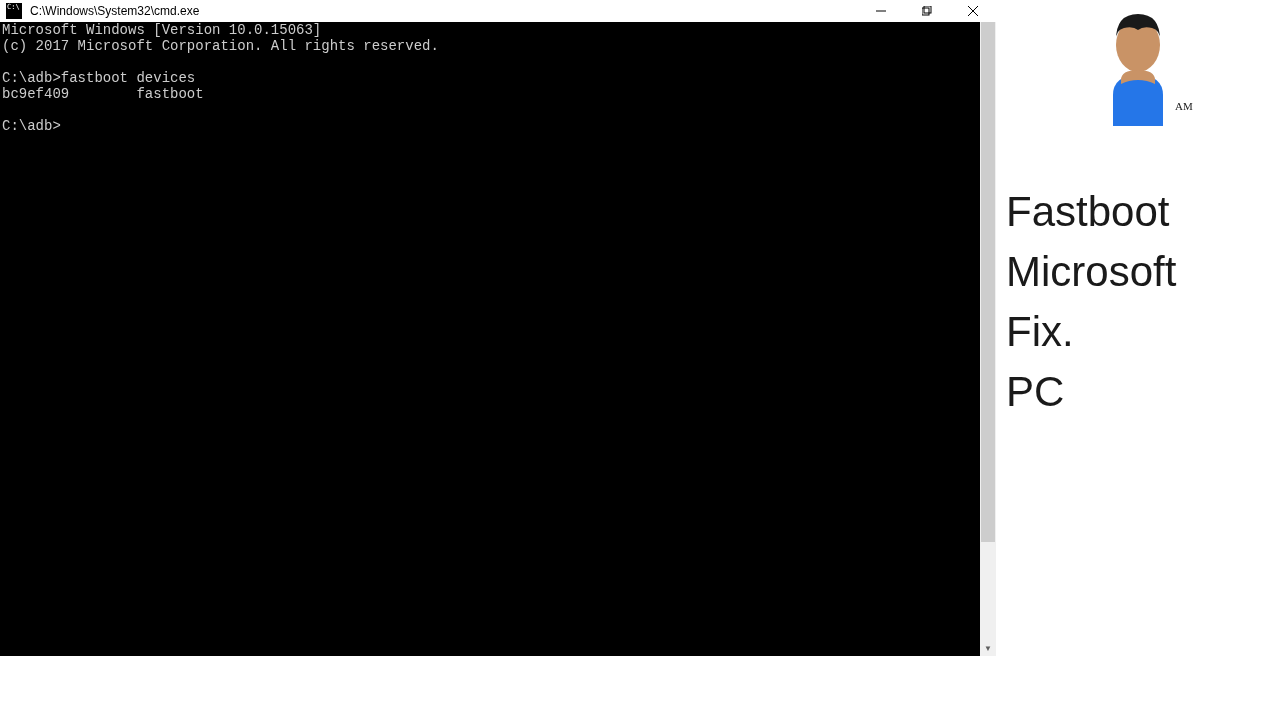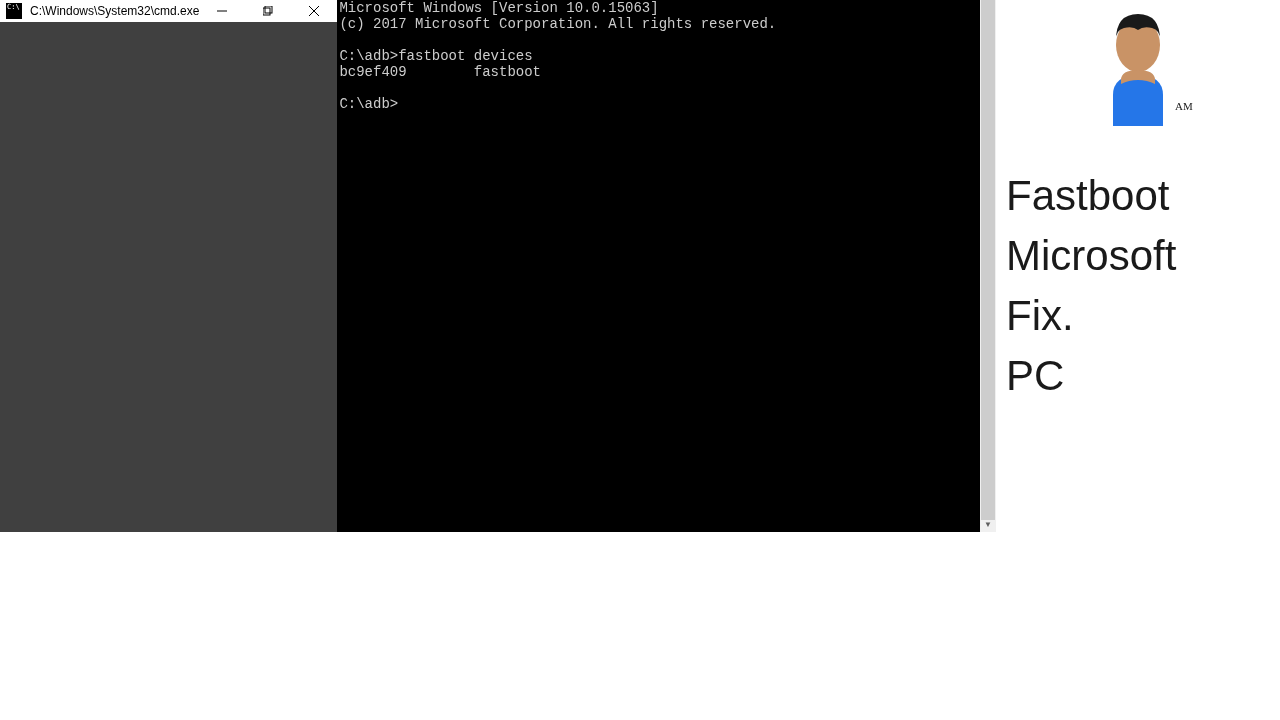--- a/index.html
+++ b/index.html
@@ -9,24 +9,24 @@
       background: #ffffff;
       font-family: "Segoe UI", Tahoma, sans-serif;
       overflow: hidden;
       position: relative;
     }
     .cmd-window {
       position: absolute;
       top: 0;
       left: 0;
       width: 996px;
-      height: 532px;
+      height: 656px;
       background: #404040;
       display: flex;
-      flex-direction: row;
+      flex-direction: column;
     }
     .titlebar {
       height: 22px;
       background: #ffffff;
       display: flex;
       align-items: center;
       border-bottom: 0;
     }
     .cmd-icon {
       width: 16px;
@@ -121,21 +121,21 @@
     }
     .avatar {
       width: 130px;
       height: 126px;
       margin: 0 auto;
       position: relative;
       text-align: right;
     }
     .avatar svg { width: 100%; height: 100%; }
     .side-text {
-      margin-top: 40px;
+      margin-top: 56px;
       font-size: 42px;
       line-height: 60px;
       font-weight: 300;
       color: #1a1a1a;
       font-family: "Segoe UI Light", "Segoe UI", sans-serif;
     }
     .side-text .line { display: block; }
     .side-text .gap { height: 50px; }
   </style>
 </head>

